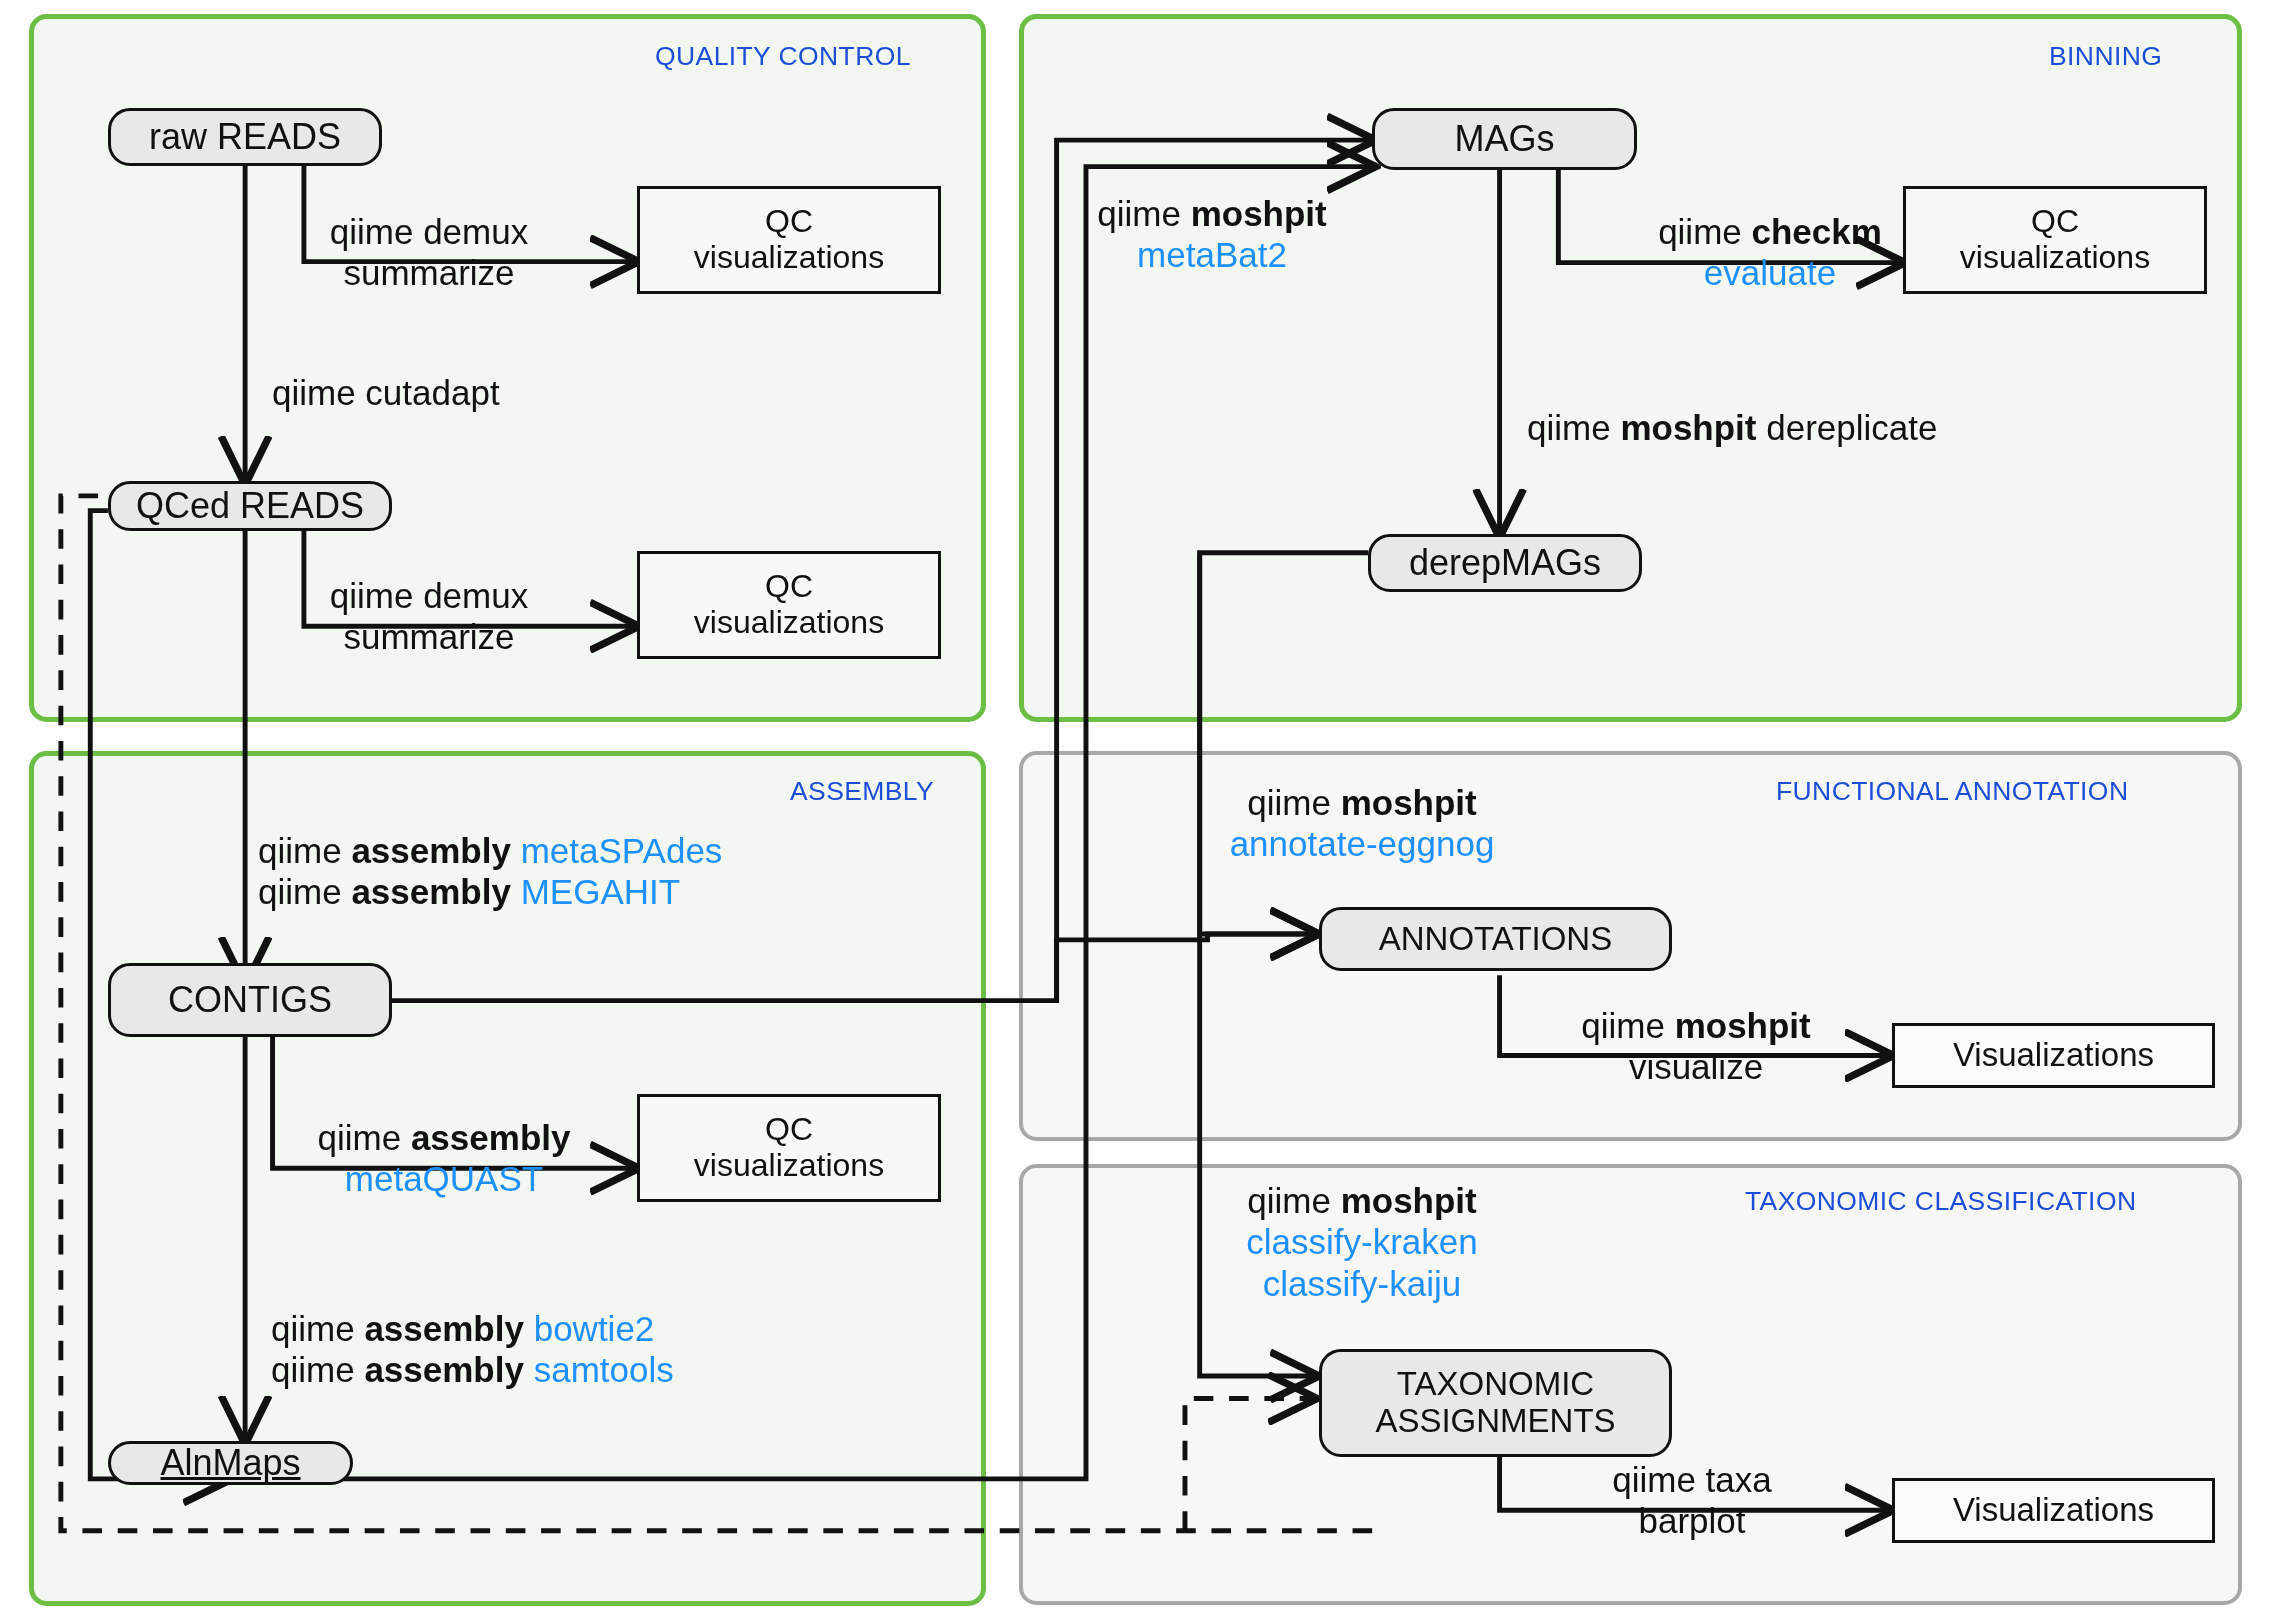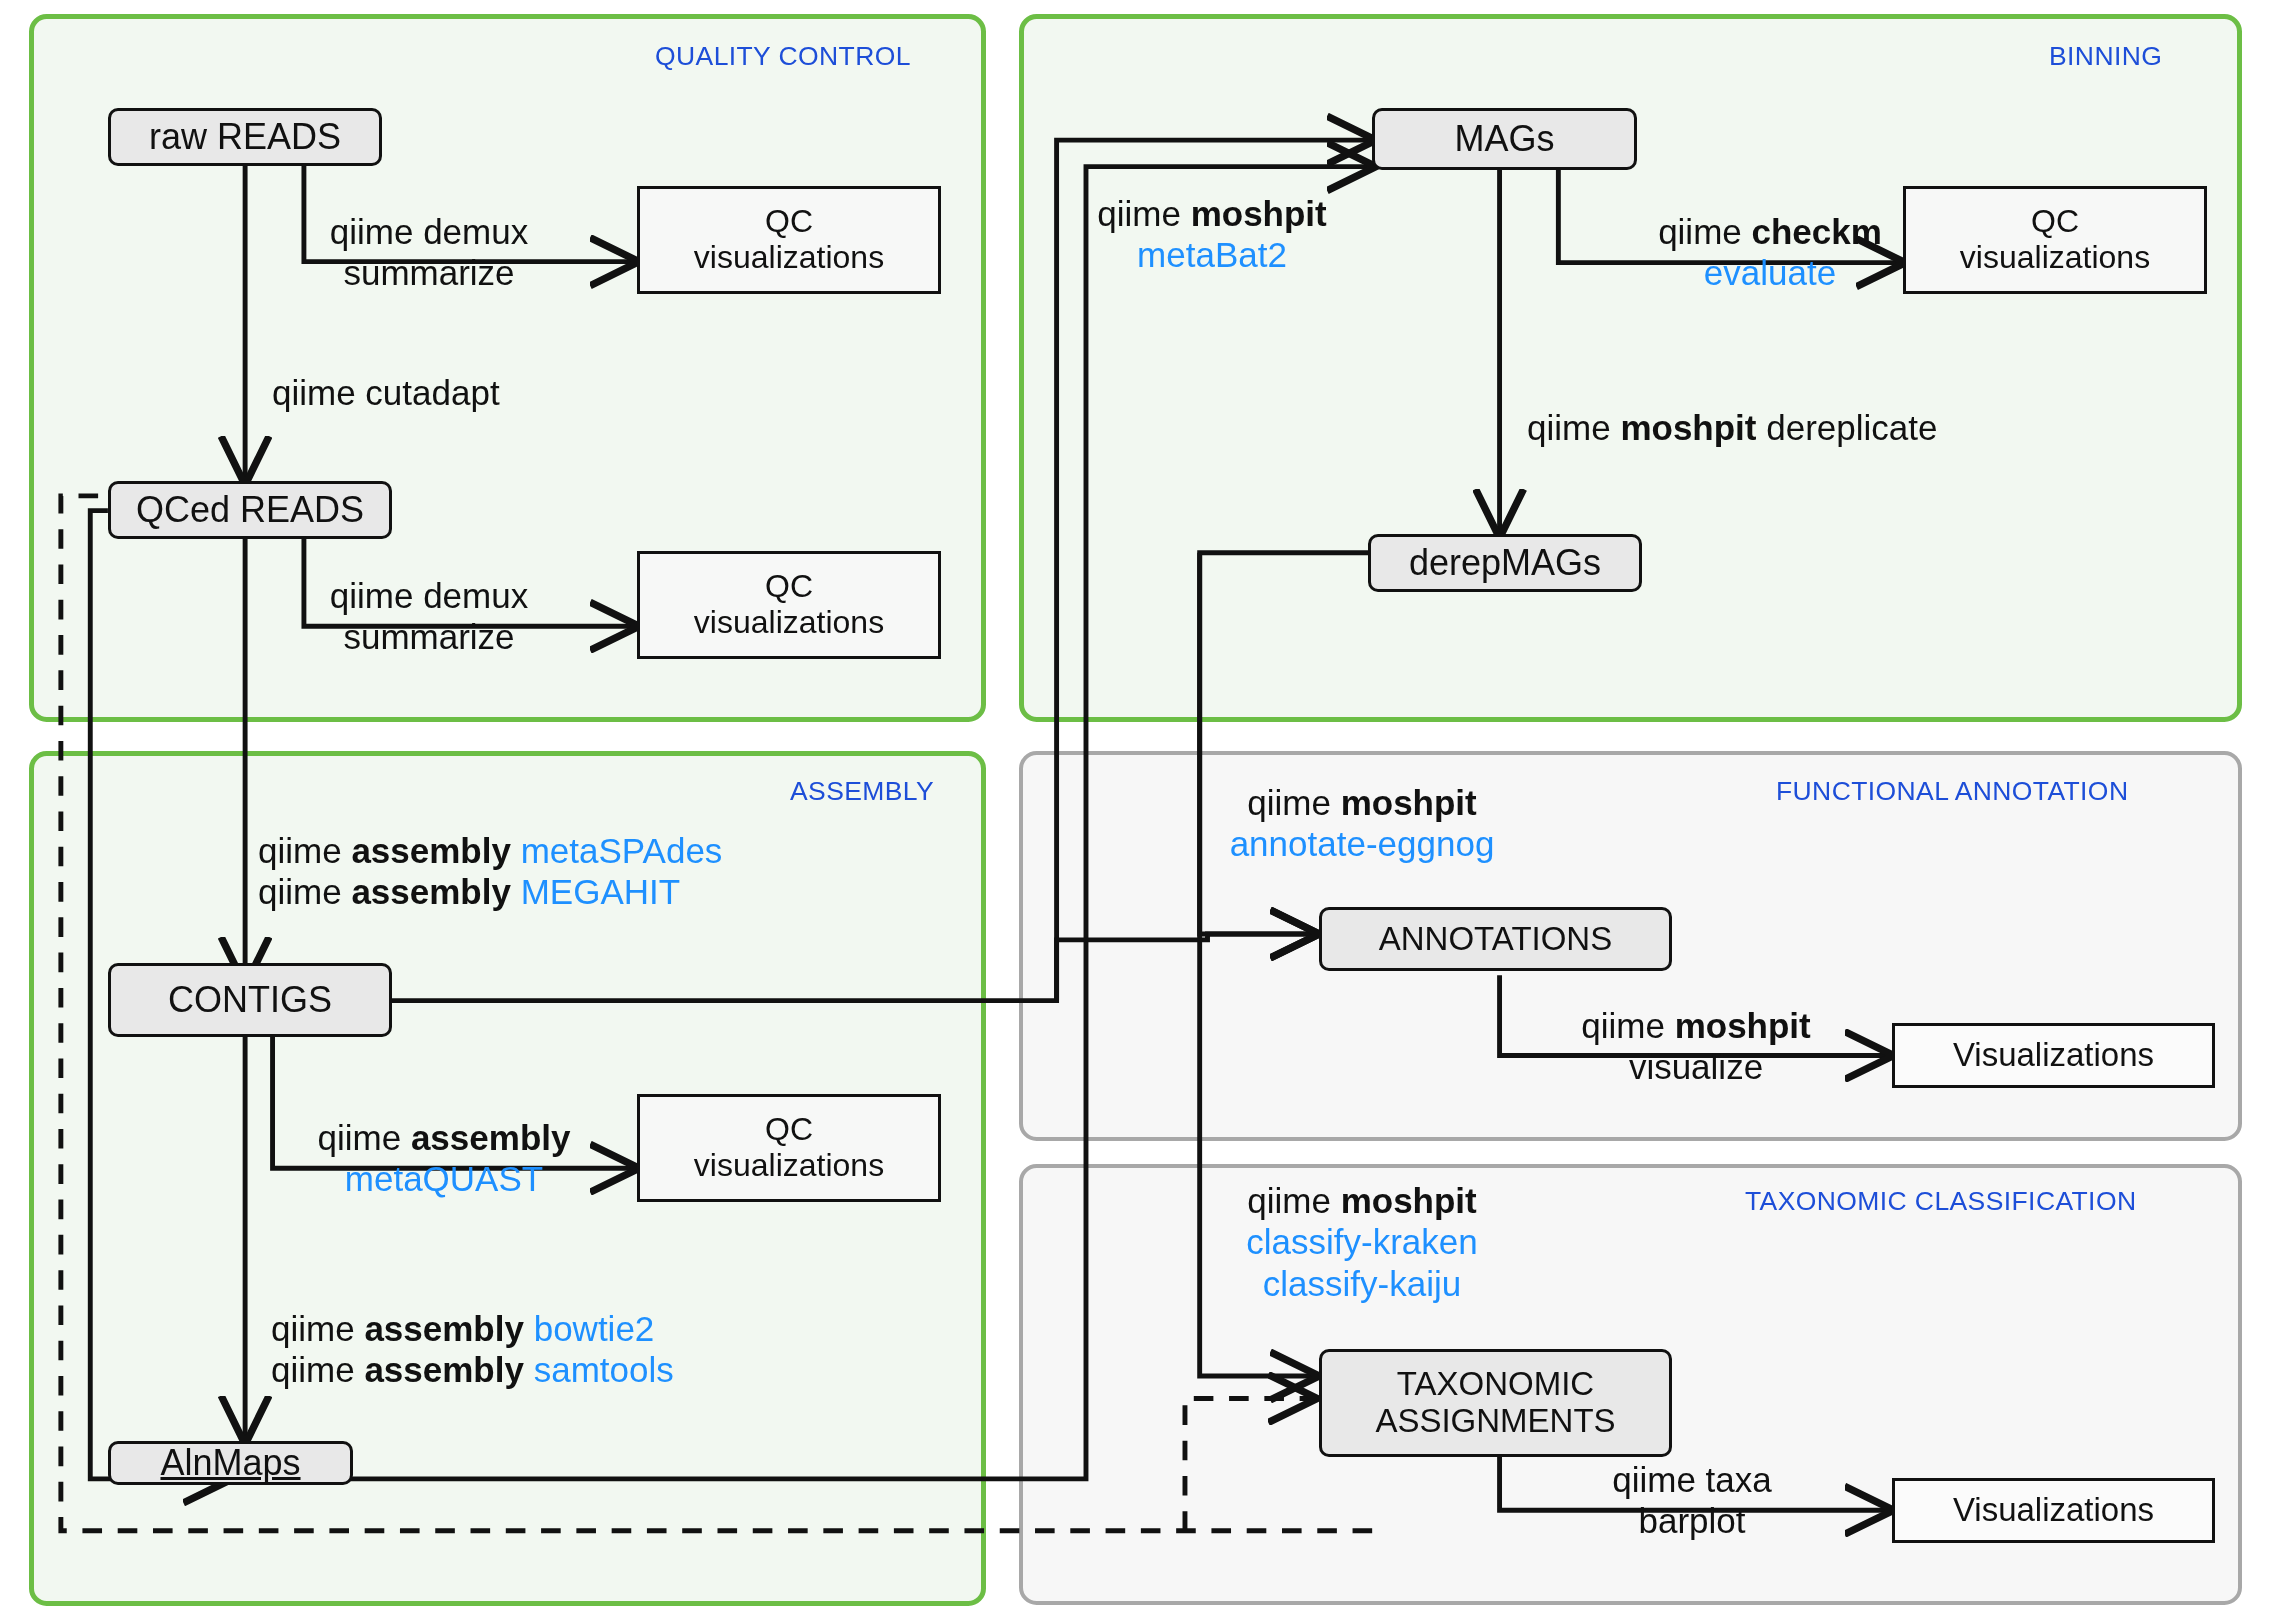--- a/index.html
+++ b/index.html
@@ -9,21 +9,21 @@
   
   .panel{position:absolute;border-radius:17.6px;box-sizing:border-box;}
   .panel.green{border:5.9px solid #6cbe45;background:#f2f8f1;}
   .panel.grey{border:4.9px solid #a8a8a8;background:#f7f7f7;}
   .panel-title{position:absolute;font-weight:normal;font-size:26.5px;letter-spacing:0.4px;
                color:#1d4ed8;white-space:nowrap;}
 
   
   .node{position:absolute;box-sizing:border-box;display:flex;align-items:center;
         justify-content:center;text-align:center;color:#111;line-height:1.12;}
-  .node.data{background:#e8e8e8;border:3.9px solid #111;border-radius:10px;font-size:36px;}
+  .node.data{background:#e8e8e8;border:3.9px solid #111;border-radius:22px;font-size:36px;}
   .node.viz{background:#f7f8f7;border:3.9px solid #111;border-radius:0;font-size:32px;}
   .node.viz.on-grey{background:#fbfbfb;}
   .node.small{font-size:33px;}
 
   
   .lbl{position:absolute;font-size:35px;color:#111;white-space:nowrap;line-height:1.18;}
   .lbl.c{transform:translateX(-50%);text-align:center;}
   .lbl b{font-weight:bold;}
   .lbl .blue{color:#1e90ff;}
   .blue{color:#1e90ff;}
@@ -87,21 +87,21 @@
 
     <path class="ln" d="M1530,995 L1530,1077 L1928,1077" marker-end="url(#ah)"></path>
 
     <path class="ln dash" d="M1209,1562 L1209,1427 L1340,1427" marker-end="url(#ah)"></path>
 
     <path class="ln" d="M1530,1459 L1530,1541 L1928,1541" marker-end="url(#ah)"></path>
   </svg>
 
   <div class="node data" style="left:108px;top:108px;width:274px;height:58px;">raw READS</div>
 
-  <div class="node data" style="left:108px;top:481px;width:284px;height:58px;">QCed READS</div>
+  <div class="node data" style="left:108px;top:481px;width:284px;height:50px;">QCed READS</div>
 
   <div class="node viz" style="left:637px;top:186px;width:304px;height:108px;flex-direction:column;">
     <span>QC</span>
     <span>visualizations</span>
   </div>
 
   <div class="node viz" style="left:637px;top:551px;width:304px;height:108px;flex-direction:column;">
     <span>QC</span>
     <span>visualizations</span>
   </div>

